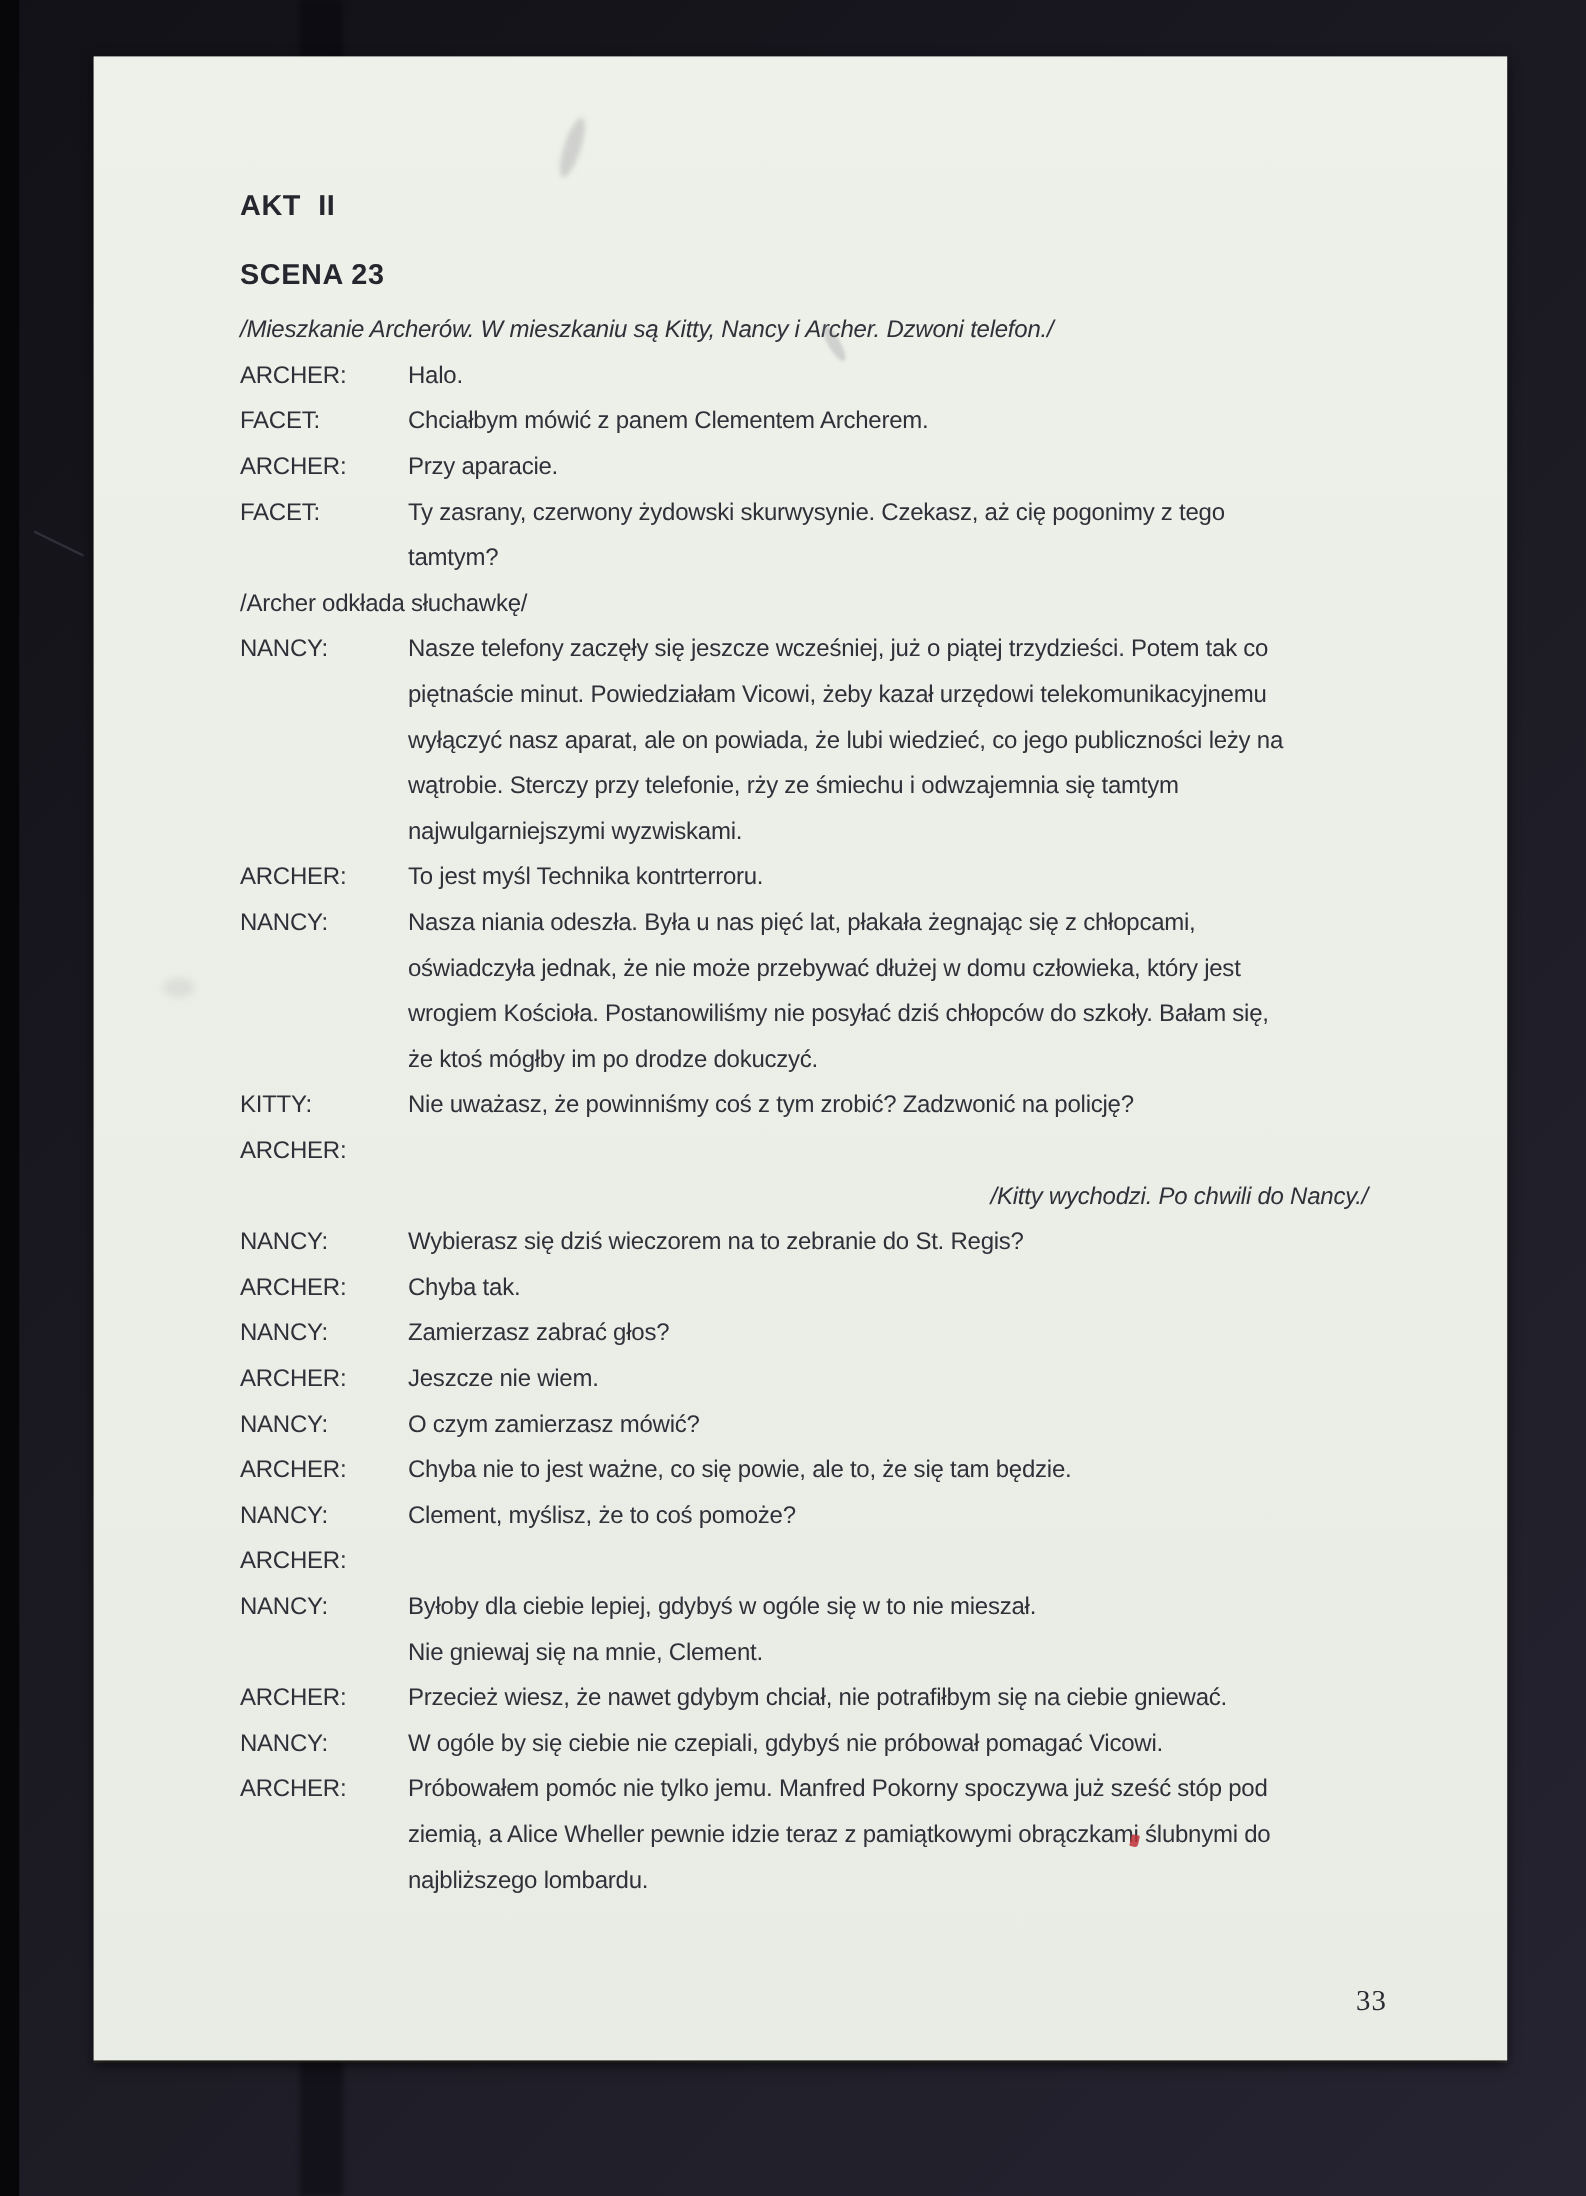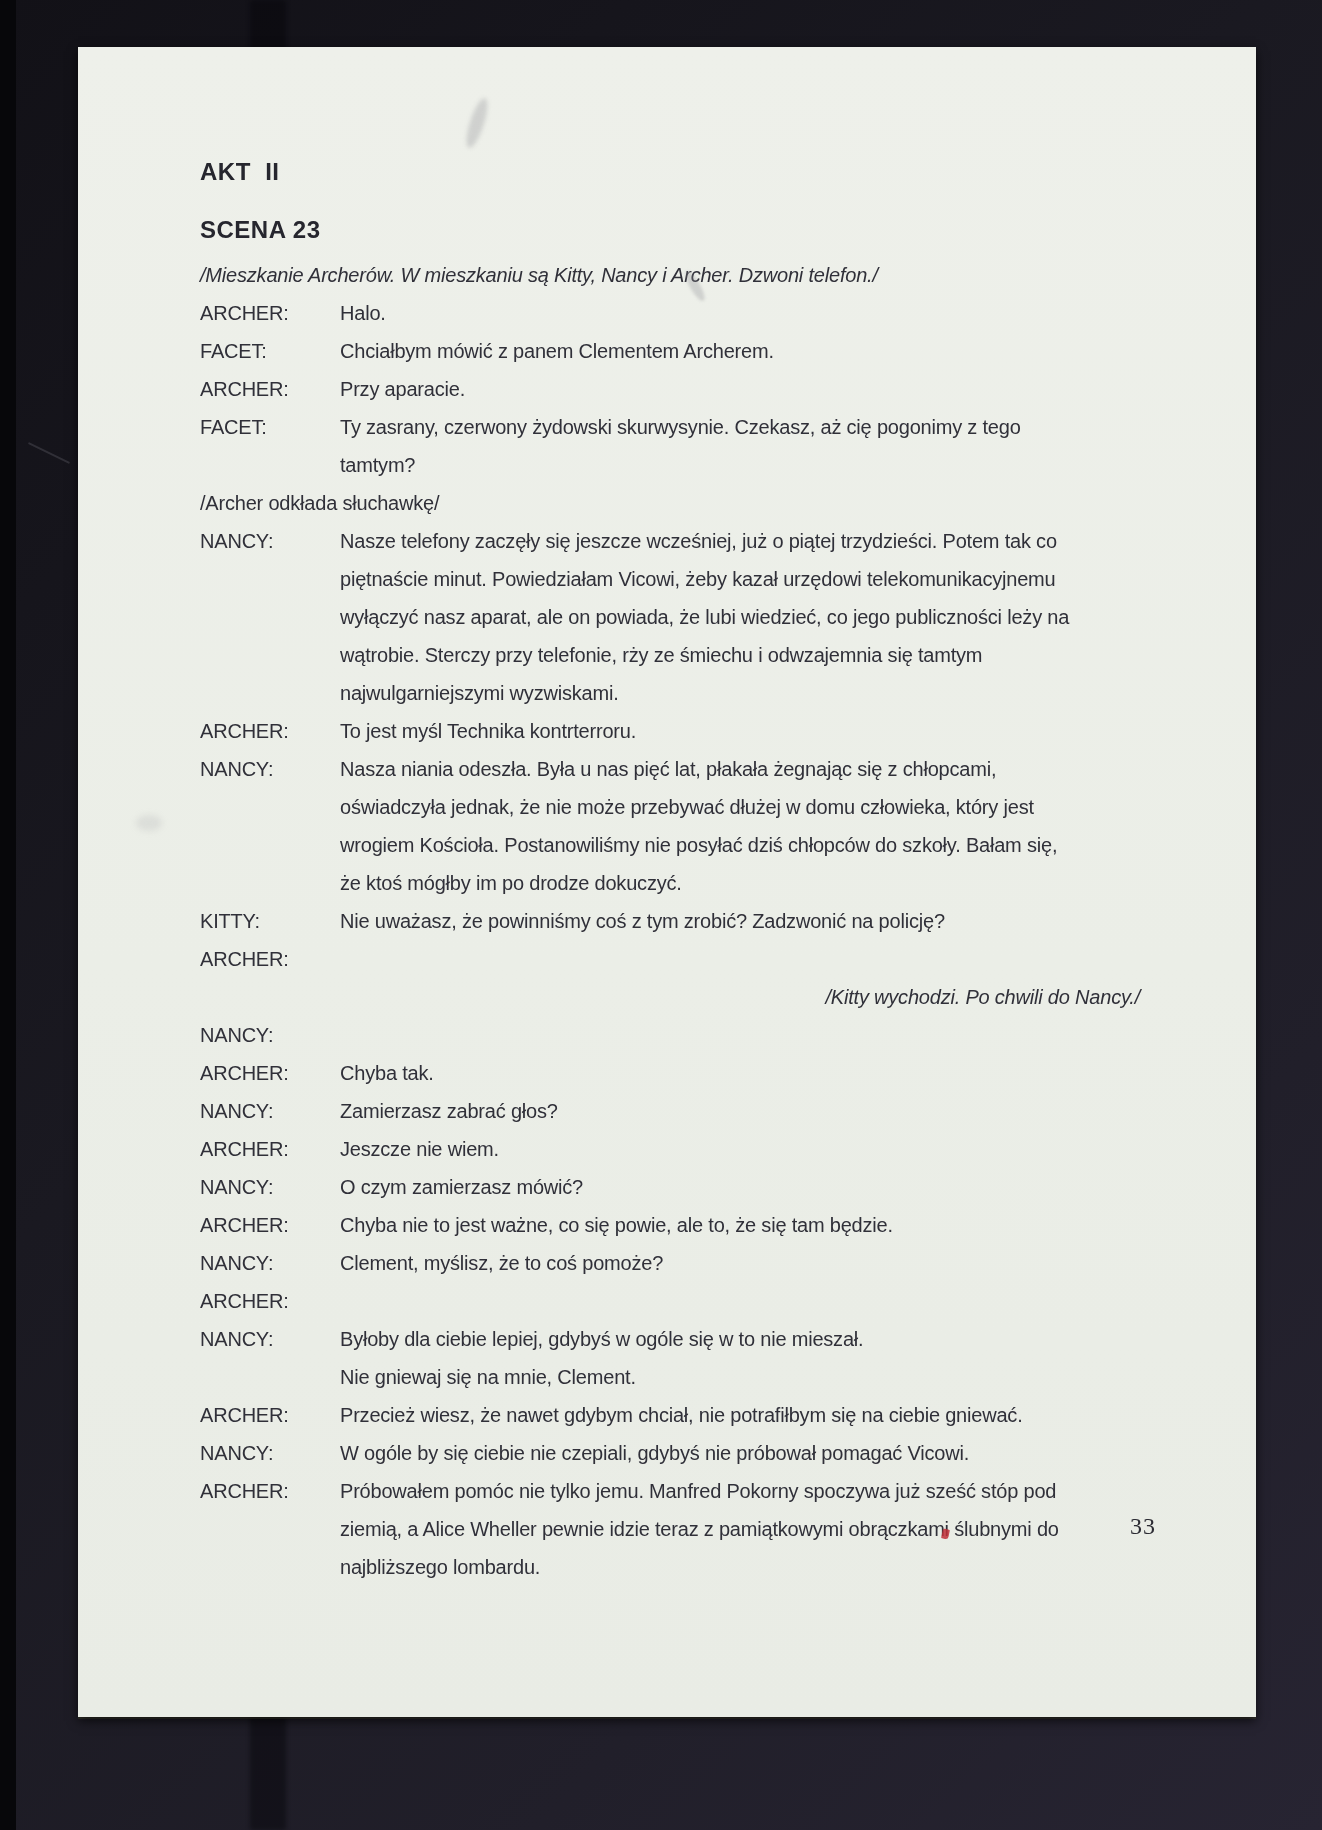--- a/index.html
+++ b/index.html
@@ -36,21 +36,21 @@
   }
   .heading.scene{margin-top:20px;}
   .stage{width:100%;}
   .italic-left{font-style:italic;margin-top:7px;}
   .plain-left{font-style:normal;}
   .italic-center{font-style:italic;text-align:right;}
   .row{display:grid;grid-template-columns:140px 800px;}
   .speaker{white-space:nowrap;}
   .tline{white-space:nowrap;}
   .page-number{
-    position:absolute;top:1466px;right:100px;
+    position:absolute;top:1608px;right:100px;
     font-family:"Liberation Serif",serif;font-size:24px;color:#2b2b33;
     letter-spacing:1px;
   }
   .smudge{position:absolute;border-radius:50%;pointer-events:none;}
   .smudge.s1{
     left:392px;top:50px;width:14px;height:52px;
     background:rgba(130,128,135,0.28);transform:rotate(18deg);filter:blur(2px);
   }
   .smudge.s2{
     left:612px;top:222px;width:10px;height:34px;
@@ -136,20 +136,23 @@
             <div class="dialogue">
               <div class="tline">Nie uważasz, że powinniśmy coś z tym zrobić? Zadzwonić na policję?</div>
             </div>
           </div>
           <div class="row">
             <div class="speaker">ARCHER:</div>
           </div>
           <div class="stage italic-center">/Kitty wychodzi. Po chwili do Nancy./</div>
           <div class="row">
             <div class="speaker">NANCY:</div>
+            <div class="dialogue">
+              <div class="tline">Wybierasz się dziś wieczorem na to zebranie do St. Regis?</div>
+            </div>
           </div>
           <div class="row">
             <div class="speaker">ARCHER:</div>
             <div class="dialogue">
               <div class="tline">Chyba tak.</div>
             </div>
           </div>
           <div class="row">
             <div class="speaker">NANCY:</div>
             <div class="dialogue">

